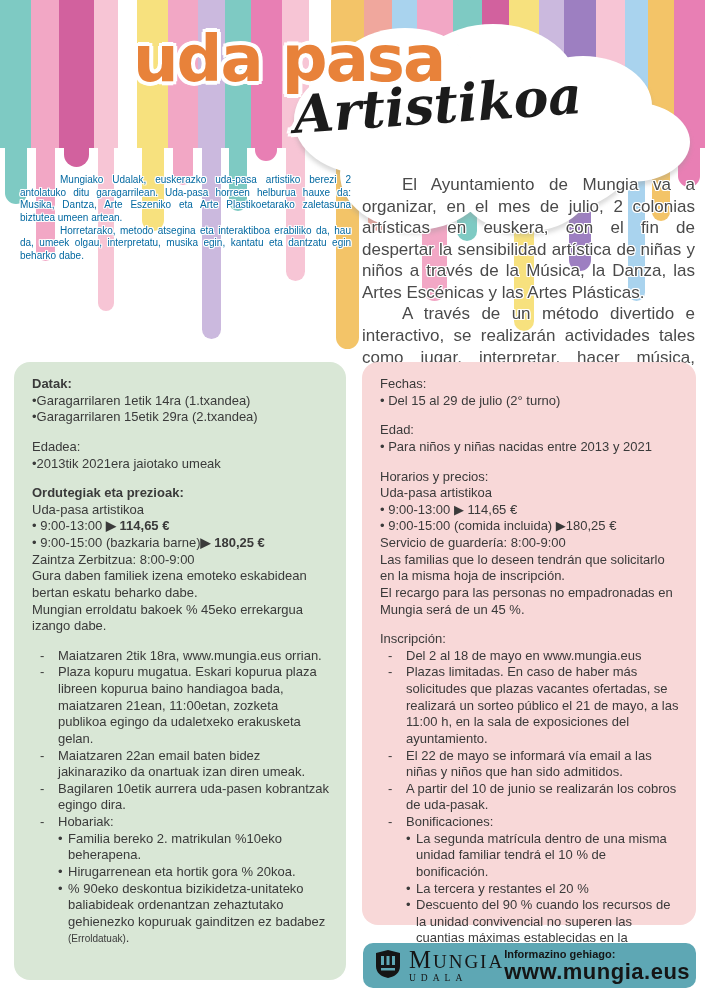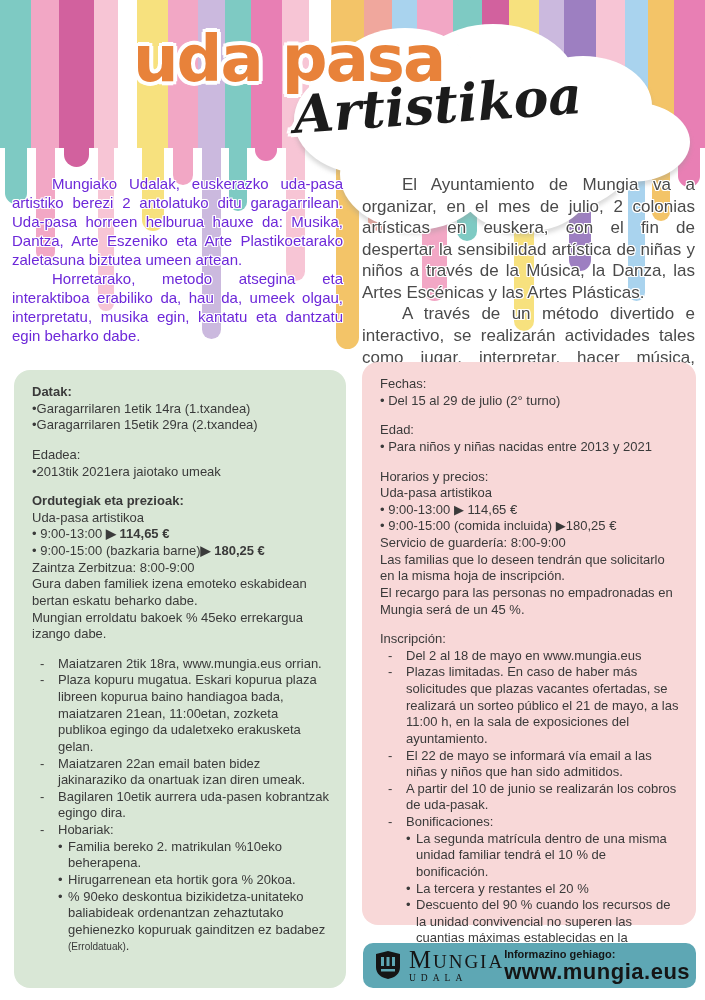--- a/index.html
+++ b/index.html
@@ -29,43 +29,43 @@
           font-style:italic;font-weight:700;font-size:52px;color:var(--script-black);
           transform:rotate(-4deg);
           text-shadow:-3px -3px 0 #fff,3px -3px 0 #fff,-3px 3px 0 #fff,3px 3px 0 #fff,
                       0 -4px 0 #fff,0 4px 0 #fff,-4px 0 0 #fff,4px 0 0 #fff;}
 
   
   .intro{position:absolute;top:174px;z-index:3;text-align:justify;line-height:1.27;
          text-shadow:1px 0 0 #fff,-1px 0 0 #fff,0 1px 0 #fff,0 -1px 0 #fff,
                      1px 1px 0 #fff,-1px -1px 0 #fff,1px -1px 0 #fff,-1px 1px 0 #fff;}
   .intro p{margin:0;text-indent:40px;}
-  .intro-left{left:12px;width:331px;font-size:15px;color:#6d28d9;}
+  .intro-left{left:20px;width:331px;font-size:10px;color:#0369a1;}
   .intro-right{left:362px;width:333px;font-size:17px;color:#4a4a4a;}
 
   
   .box{position:absolute;z-index:4;border-radius:16px;padding:14px 16px 10px 18px;
        font-size:13px;line-height:1.28;color:#3a3a3a;}
-  .box-green{left:14px;top:362px;width:332px;height:618px;background:var(--green-box-bg);box-sizing:border-box;margin-top:8px;}
+  .box-green{left:14px;top:362px;width:332px;height:618px;background:var(--green-box-bg);box-sizing:border-box;}
   .box-pink{left:362px;top:362px;width:334px;height:563px;background:var(--pink-box-bg);box-sizing:border-box;}
   .ln{margin:0;}
   .ln.h{font-weight:bold;}
   .ln.gap{height:13px;}
   .ln.dash{position:relative;padding-left:26px;}
   .ln.dash::before{content:"-";position:absolute;left:8px;top:0;}
   .ln.sub{position:relative;padding-left:36px;}
   .ln.sub::before{content:"\2022";position:absolute;left:26px;top:0;}
   .b{font-weight:bold;}
   .sm{font-size:10px;}
 
   
   .footer-bar{position:absolute;left:363px;top:943px;width:333px;height:45px;z-index:4;
               background:var(--footer-teal);border-radius:10px;display:flex;align-items:center;
               padding:0 12px;box-sizing:border-box;color:#151515;}
-  .logo{display:flex;align-items:center;gap:8px;}
+  .logo{display:flex;gap:8px;}
   .logo svg{display:block;}
   .logo-name{font-family:"Liberation Serif",serif;font-size:19px;letter-spacing:2px;line-height:1;}
   .logo-name::first-letter{font-size:1.3em;}
   .logo-sub{font-family:"Liberation Serif",serif;font-size:9.5px;letter-spacing:5px;margin-top:1px;}
   .info{margin-left:auto;text-align:left;}
   .info-label{font-size:11px;font-weight:bold;line-height:1.1;}
   .info-url{font-size:22px;font-weight:bold;letter-spacing:.5px;line-height:1.05;}
 </style>
 </head>
 <body>

